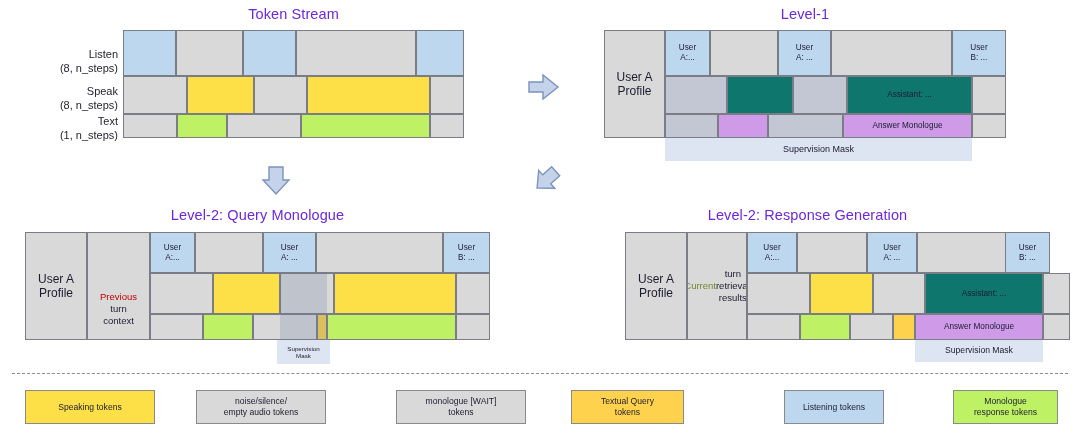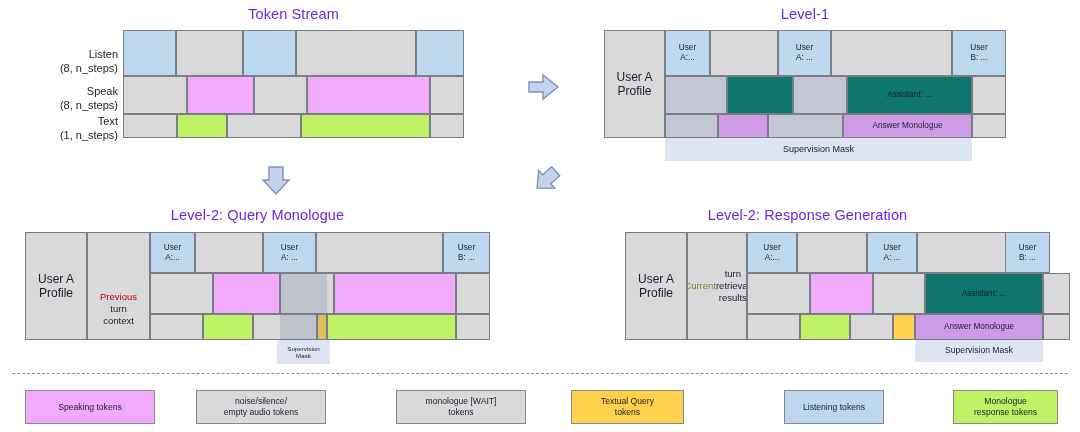--- a/index.html
+++ b/index.html
@@ -29,21 +29,21 @@
     align-items:center;
     justify-content:center;
     font-size:8px;
     line-height:1.12;
     text-align:center;
     color:#1b1b30;
     overflow:hidden;
   }
   .c-grey{background:#d9d9d9;}
   .c-blue{background:#bdd7ee;}
-  .c-orange{background:#f0abfc;}
+  .c-orange{background:#fde047;}
   .c-purple{background:#bef264;}
   .c-yellow{background:#ffd24d;}
   .c-bluegrey{background:#c3c7d4;}
   .c-orangemute{background:#0f766e;}
   .c-purplemute{background:#cf9ae8;}
 
   .rowlabel{
     position:absolute;
     font-size:11px;
     line-height:1.25;

